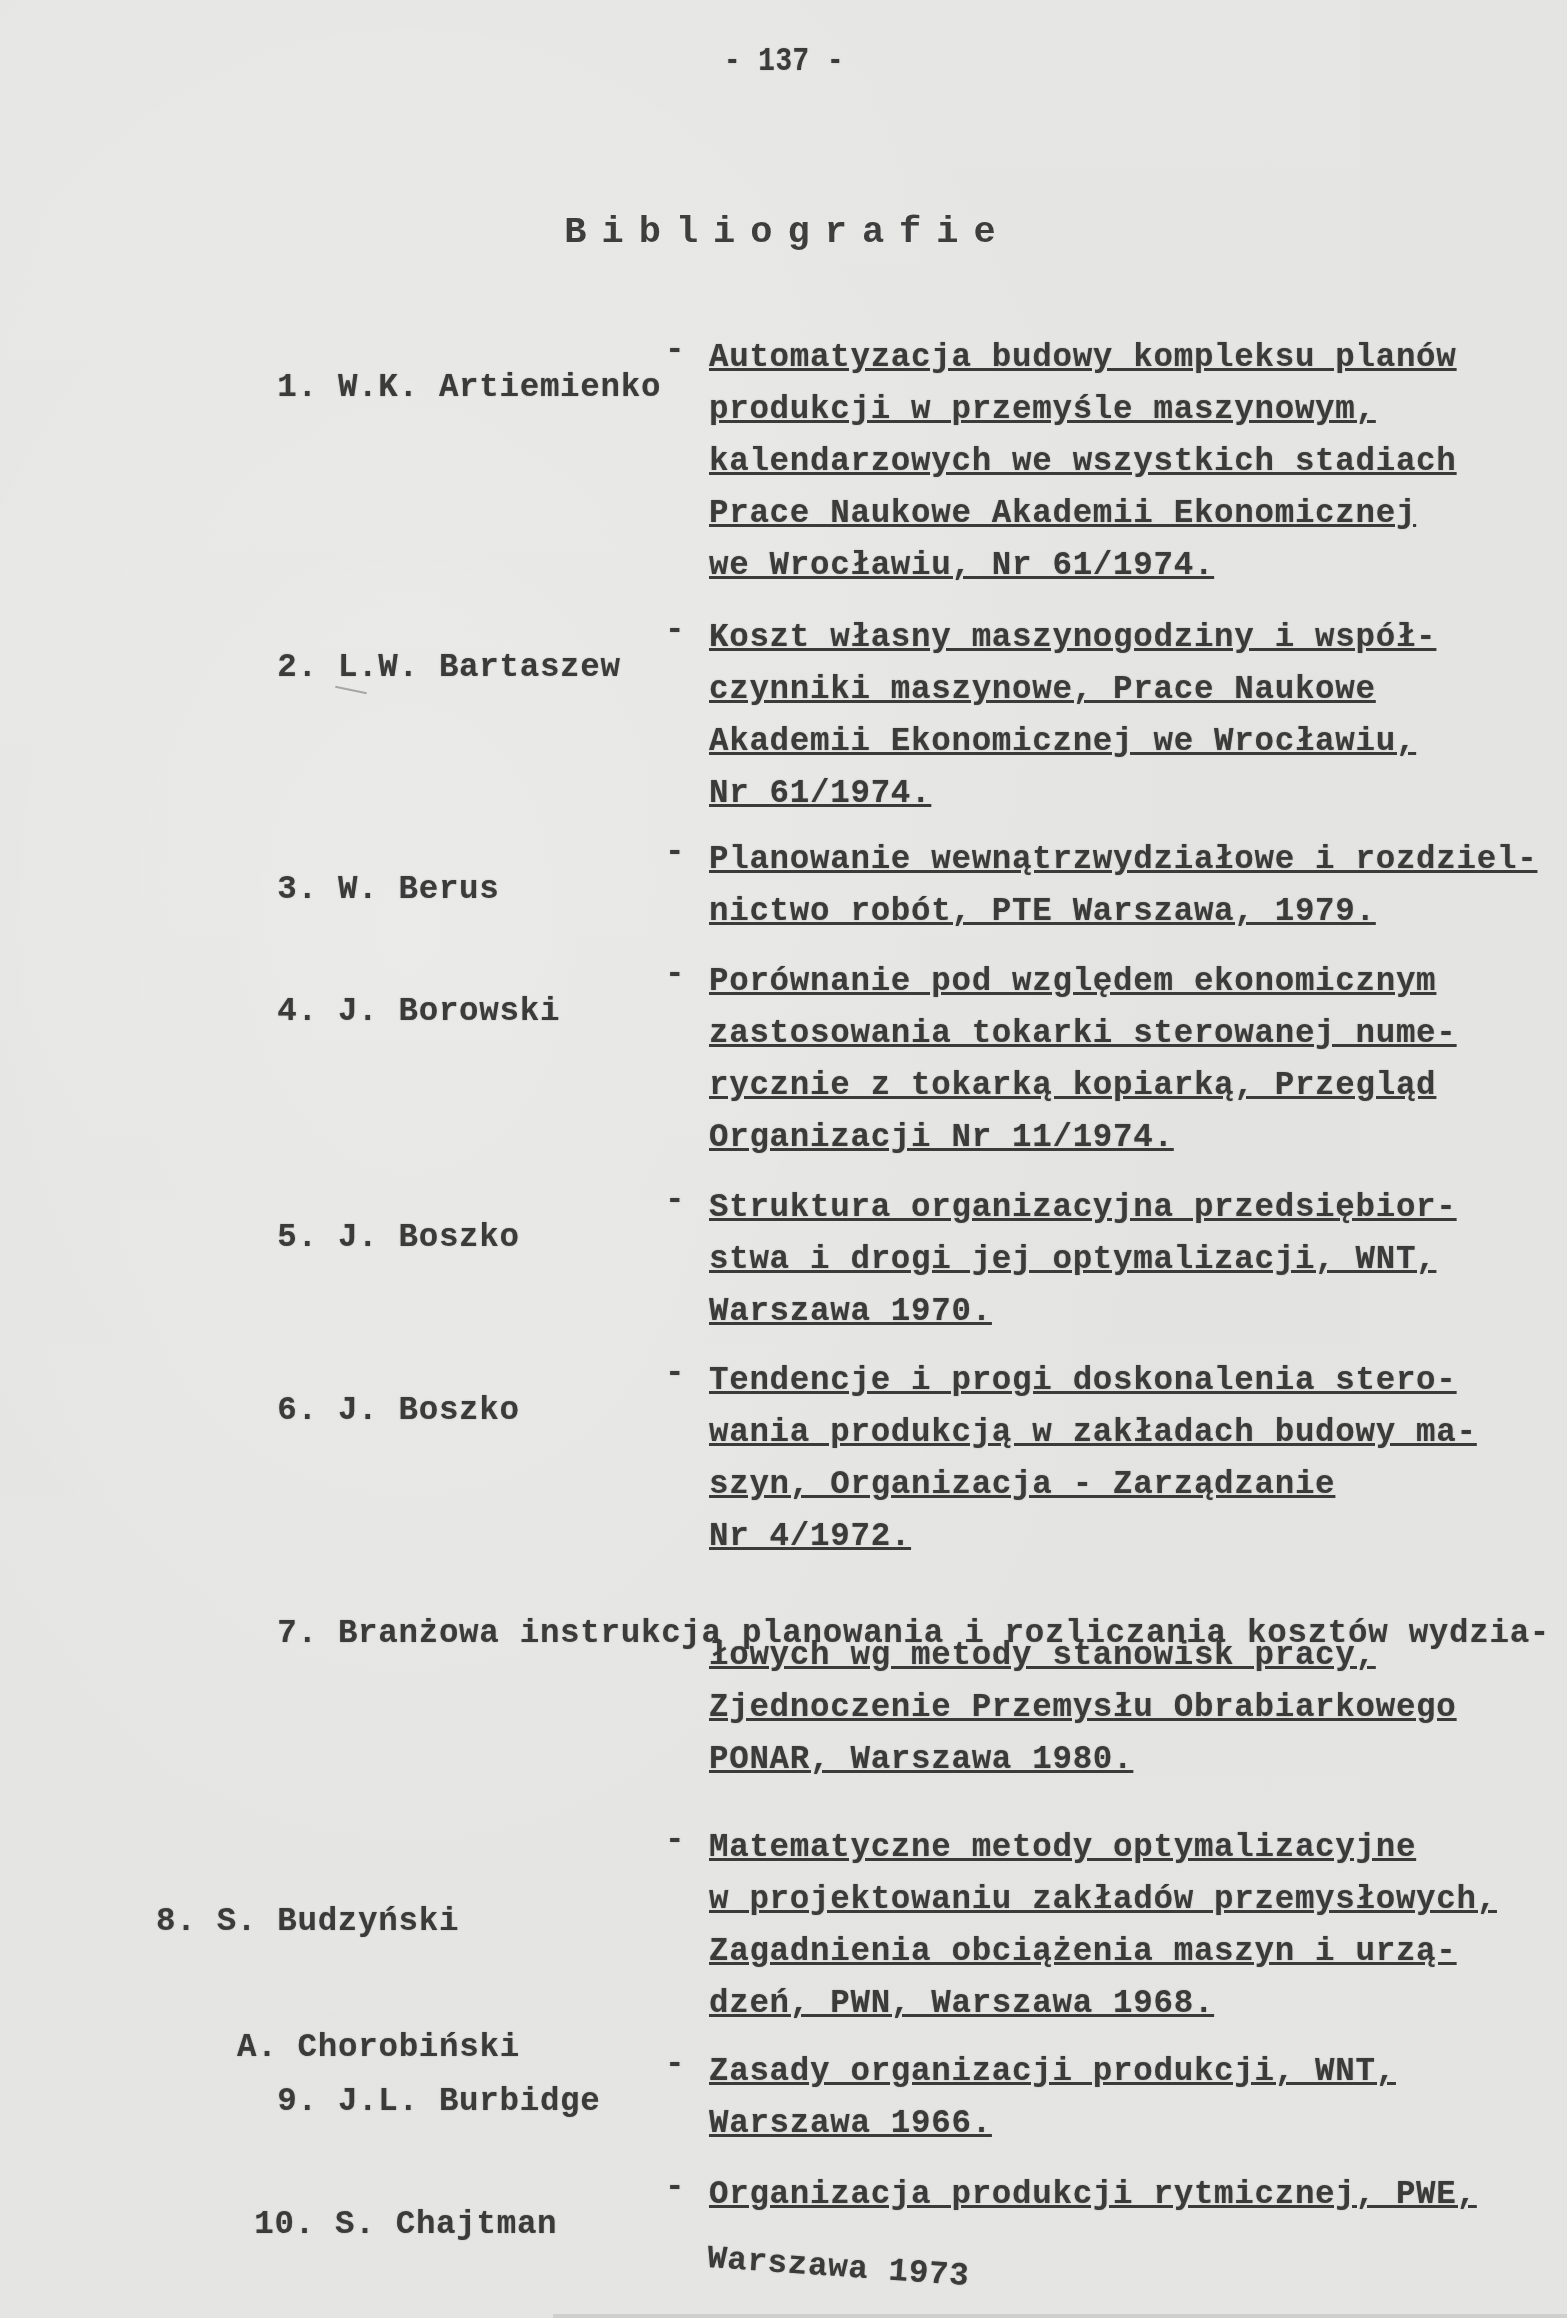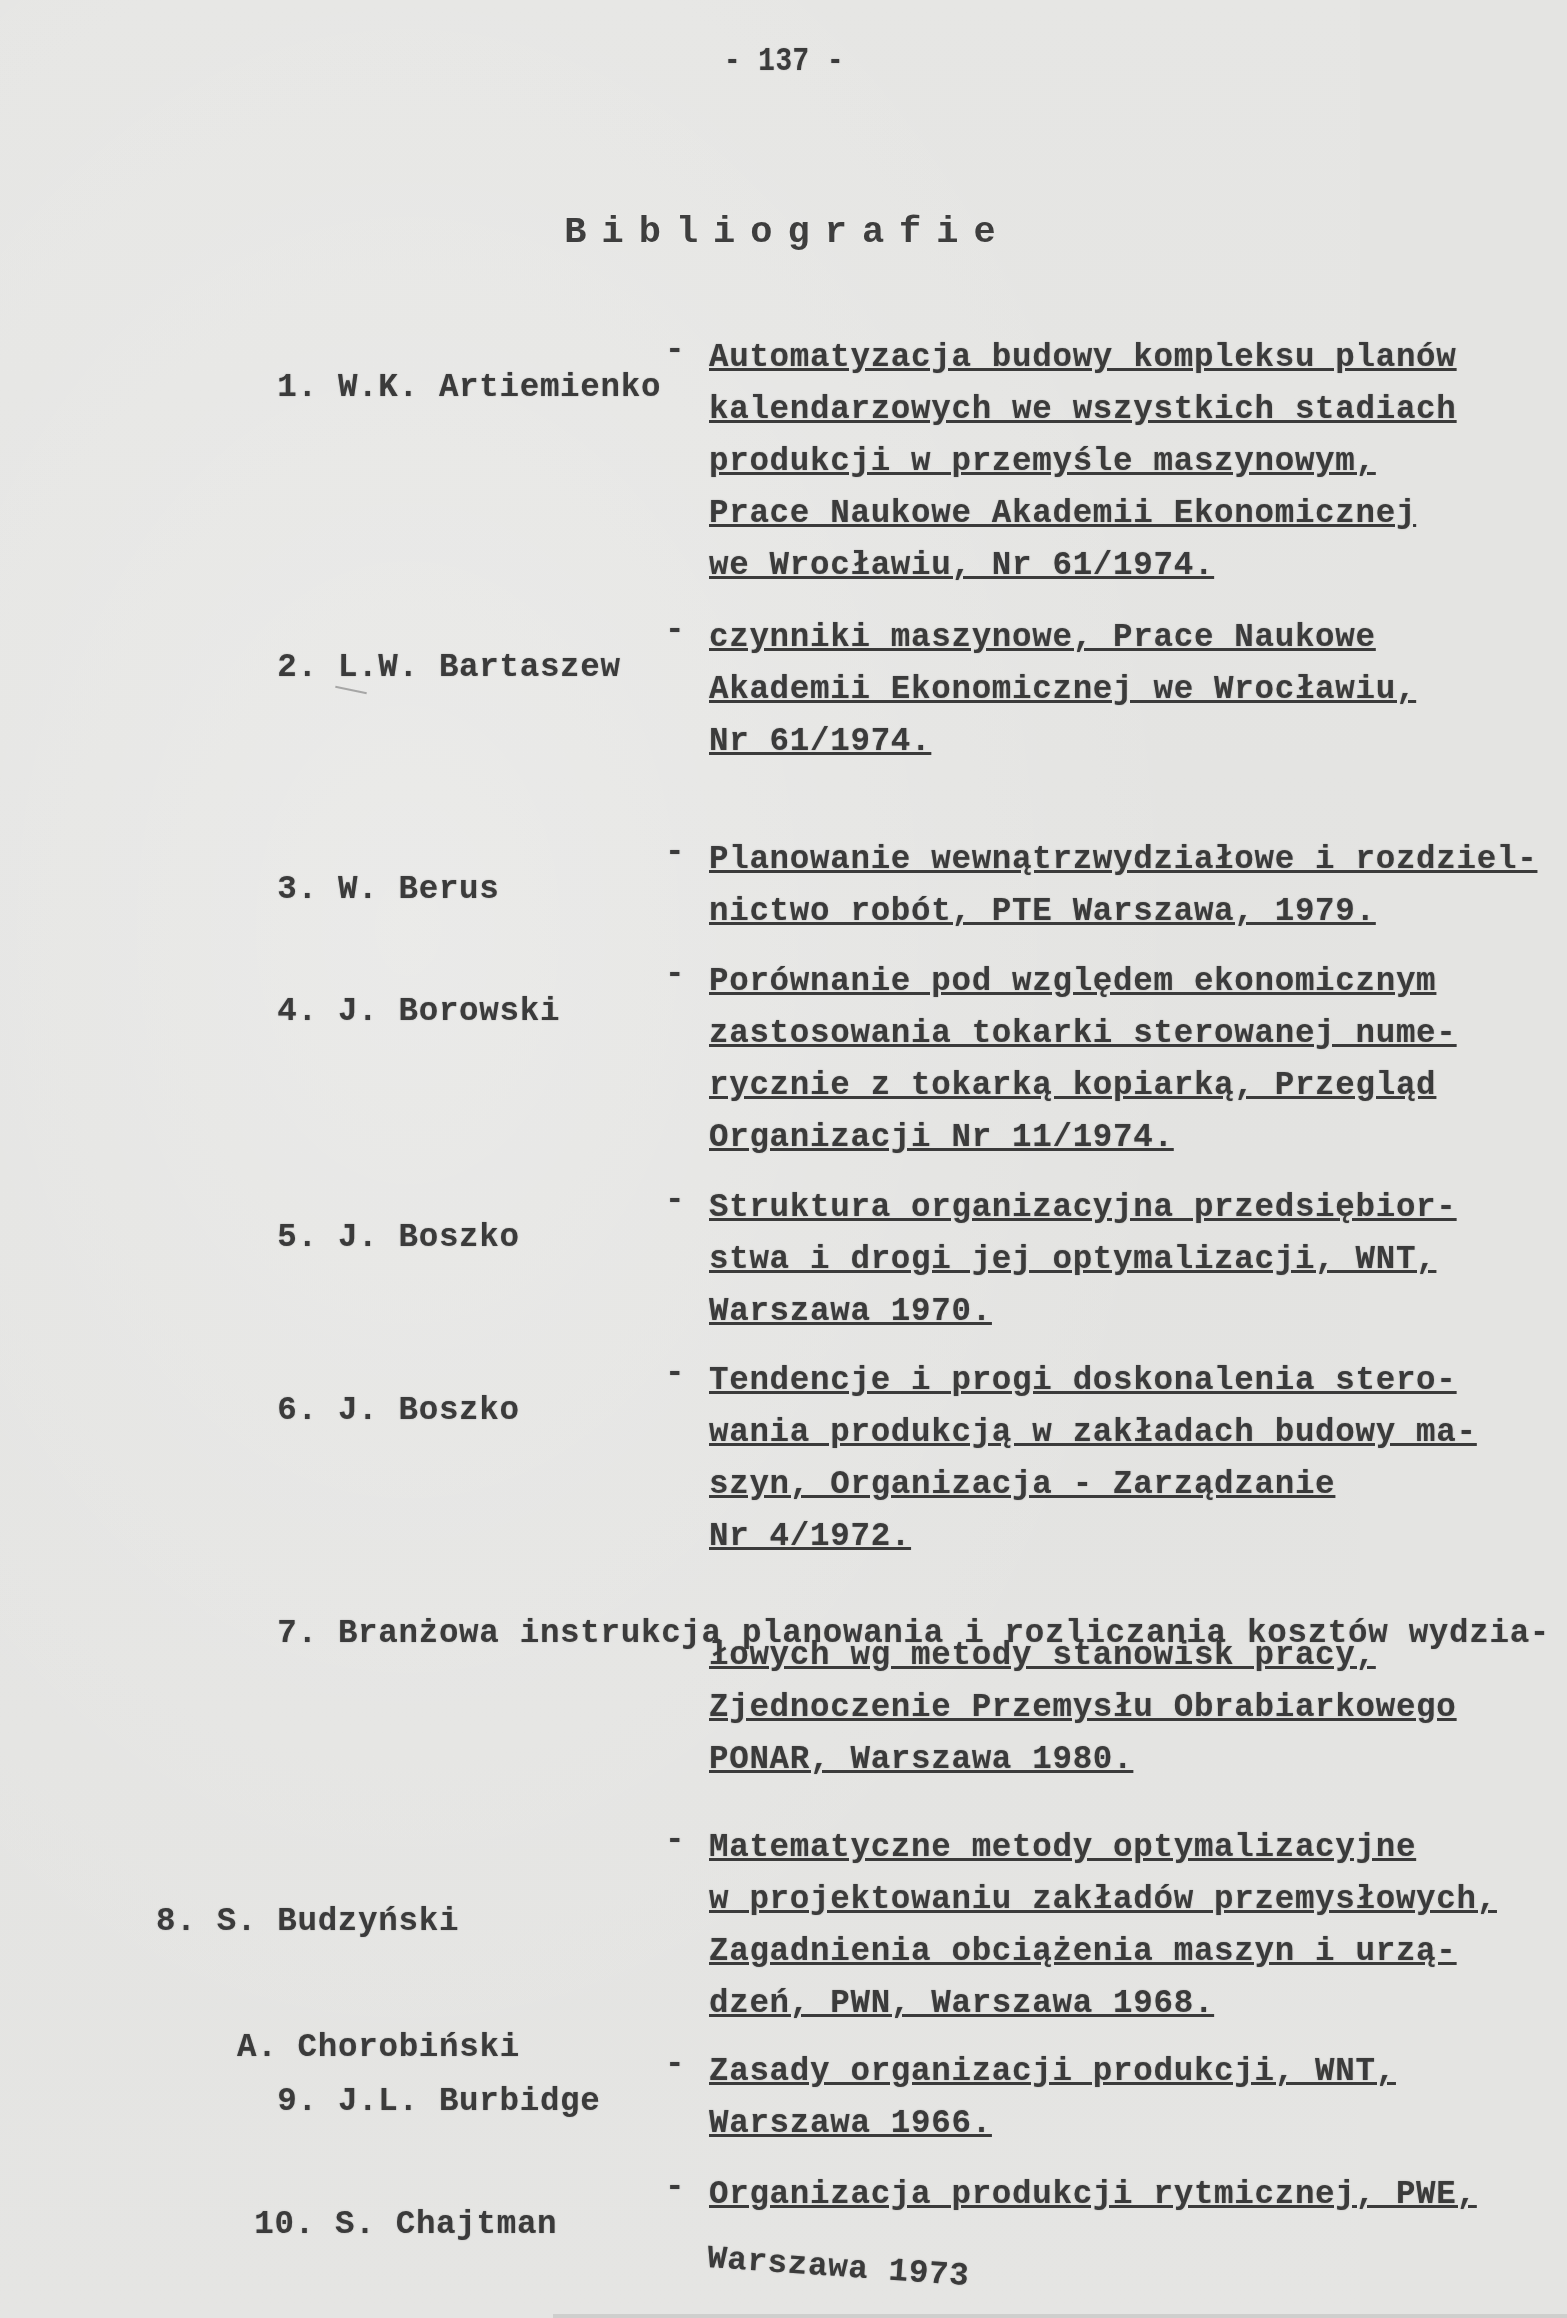--- a/index.html
+++ b/index.html
@@ -126,33 +126,34 @@
   <div class="page-number txt">- 137 -</div>
   <div class="title">Bibliografie</div>
 
   <div class="entry" style="top:332px;">
     <div class="ref-author txt">
       <span class="ref-num">1.</span> <span>W.K. Artiemienko</span>
     </div>
     <div class="ref-dash txt">-</div>
     <div class="ref-body txt">
       <span class="line">Automatyzacja budowy kompleksu planów</span>
+      <span class="line">produkcji w przemyśle maszynowym,</span>
       <span class="line">kalendarzowych we wszystkich stadiach</span>
-      <span class="line">produkcji w przemyśle maszynowym,</span>
       <span class="line">Prace Naukowe Akademii Ekonomicznej</span>
       <span class="line">we Wrocławiu, Nr 61/1974.</span>
     </div>
   </div>
 
   <div class="entry" style="top:612px;">
     <div class="ref-author txt">
       <span class="ref-num">2.</span> <span>L.W. Bartaszew</span>
     </div>
     <div class="ref-dash txt">-</div>
     <div class="ref-body txt">
+      <span class="line">Koszt własny maszynogodziny i współ-</span>
       <span class="line">czynniki maszynowe, Prace Naukowe</span>
       <span class="line">Akademii Ekonomicznej we Wrocławiu,</span>
       <span class="line">Nr 61/1974.</span>
     </div>
   </div>
   <div class="stray-mark"></div>
 
   <div class="entry" style="top:834px;">
     <div class="ref-author txt">
       <span class="ref-num">3.</span> <span>W. Berus</span>

